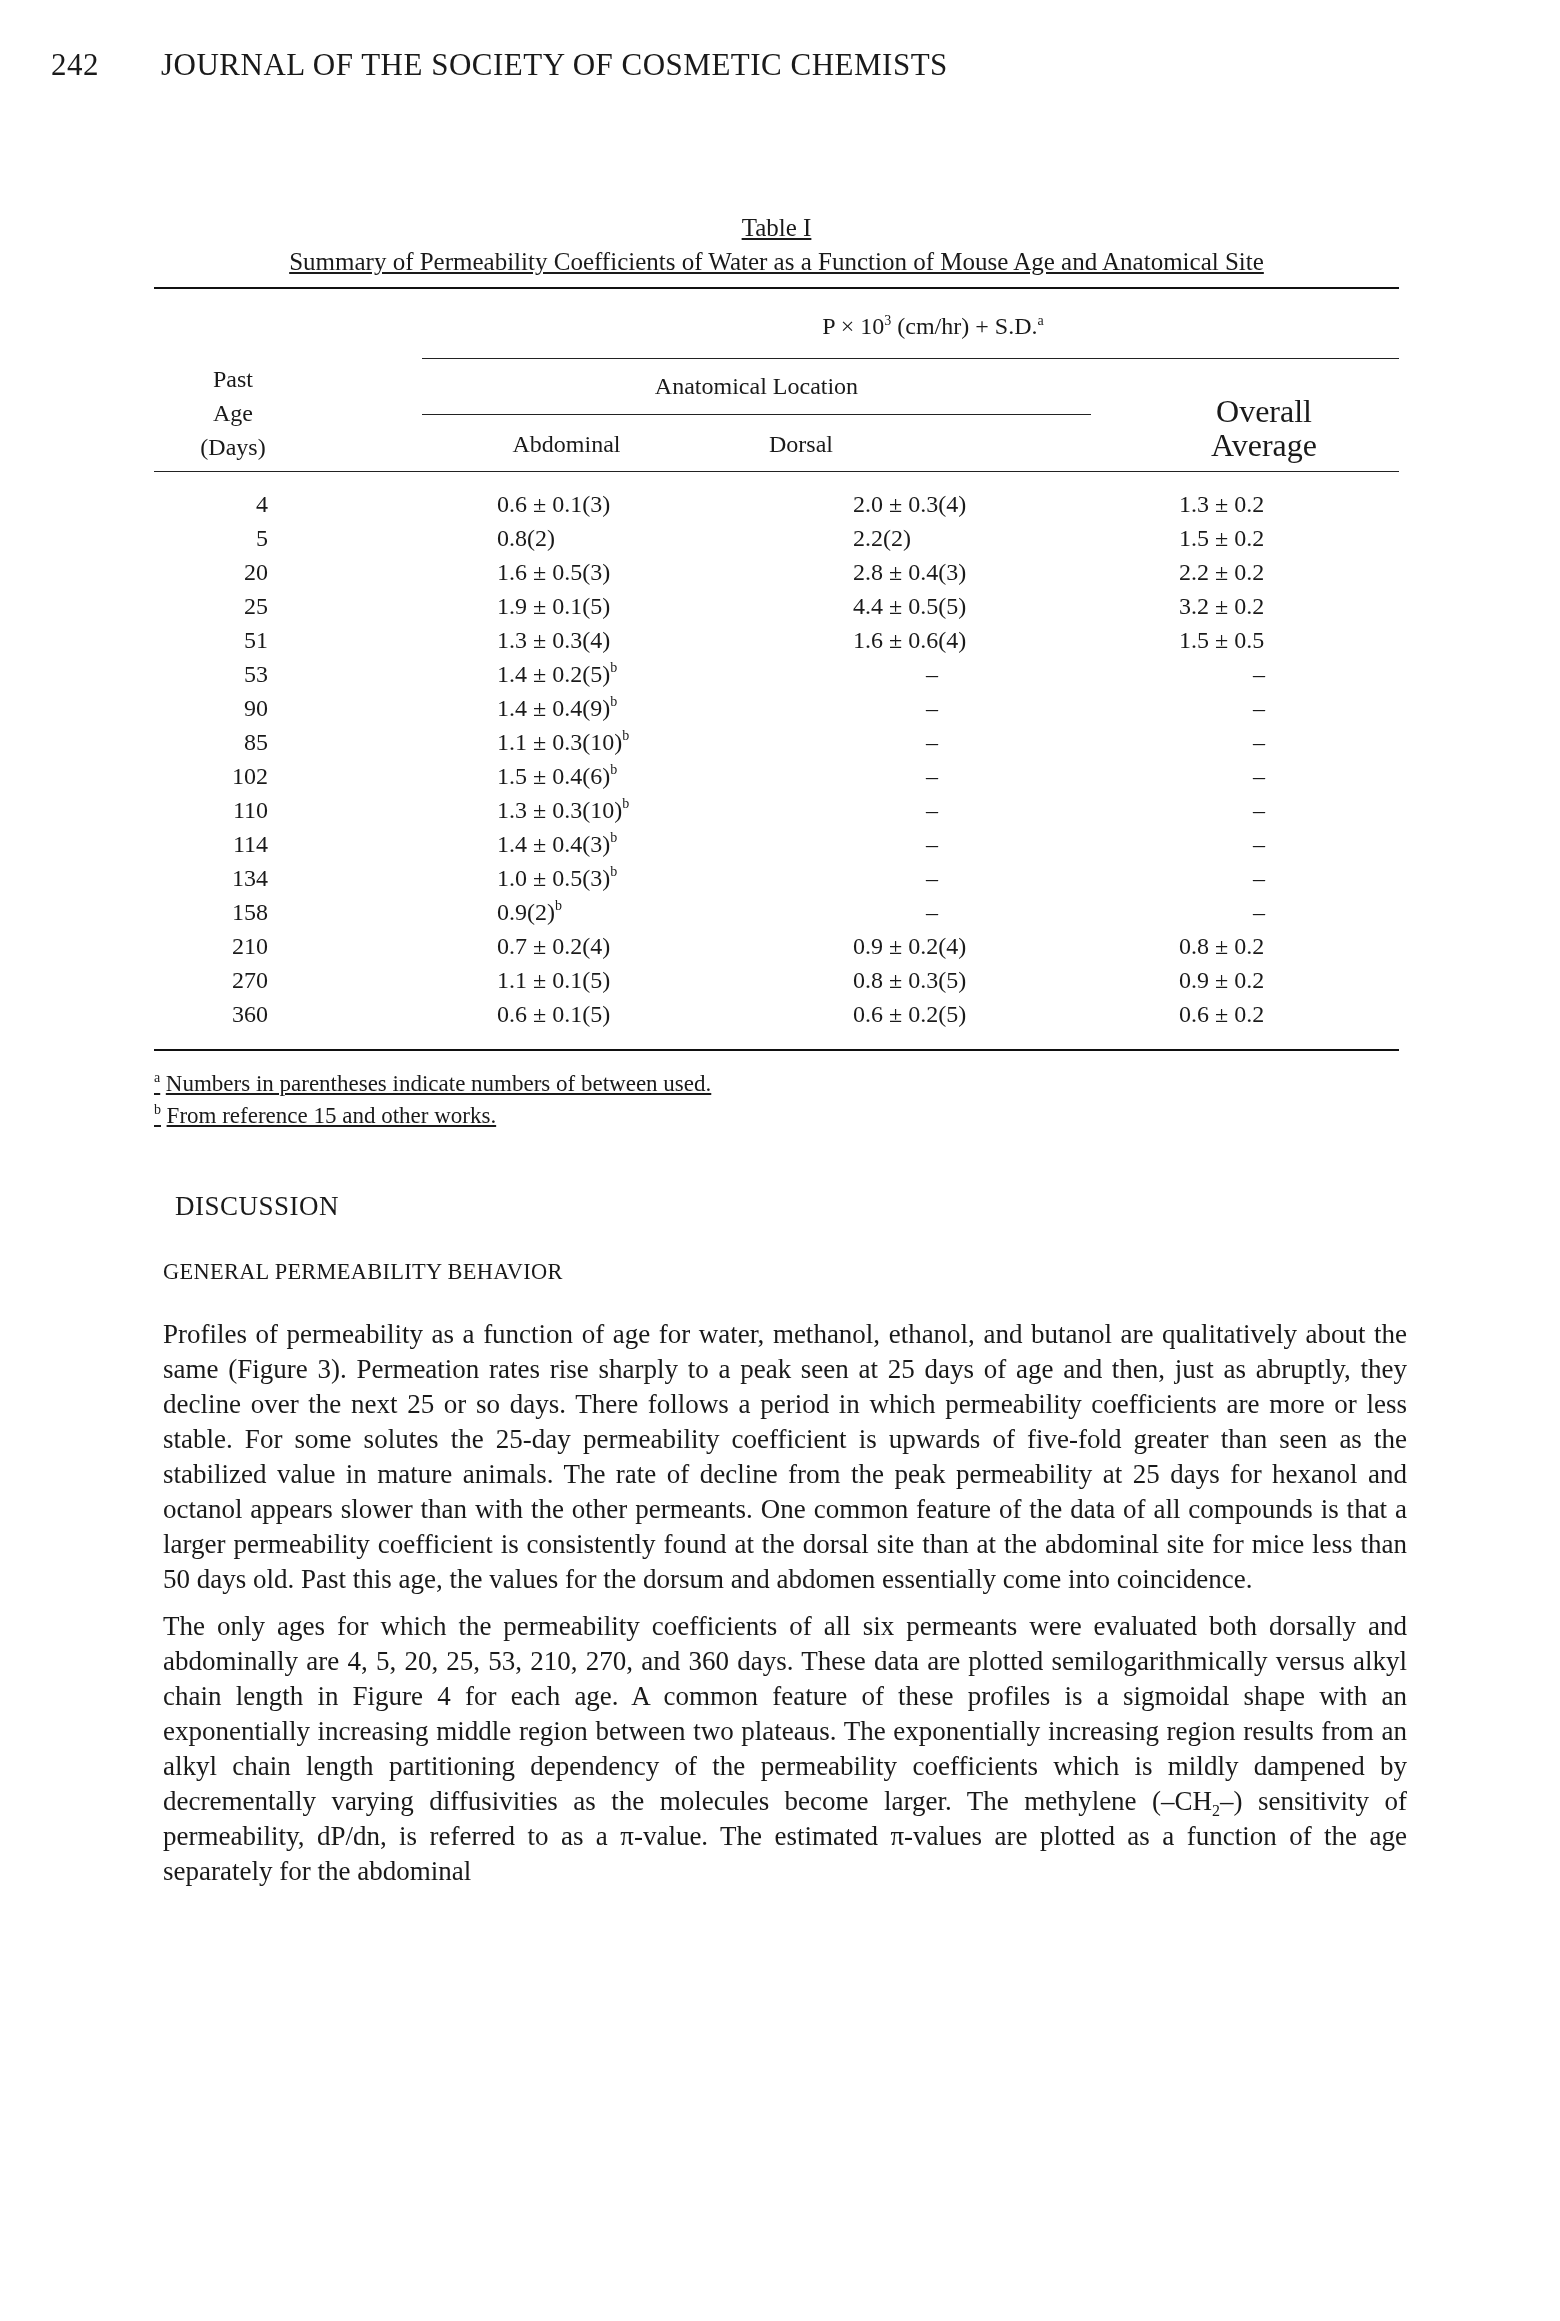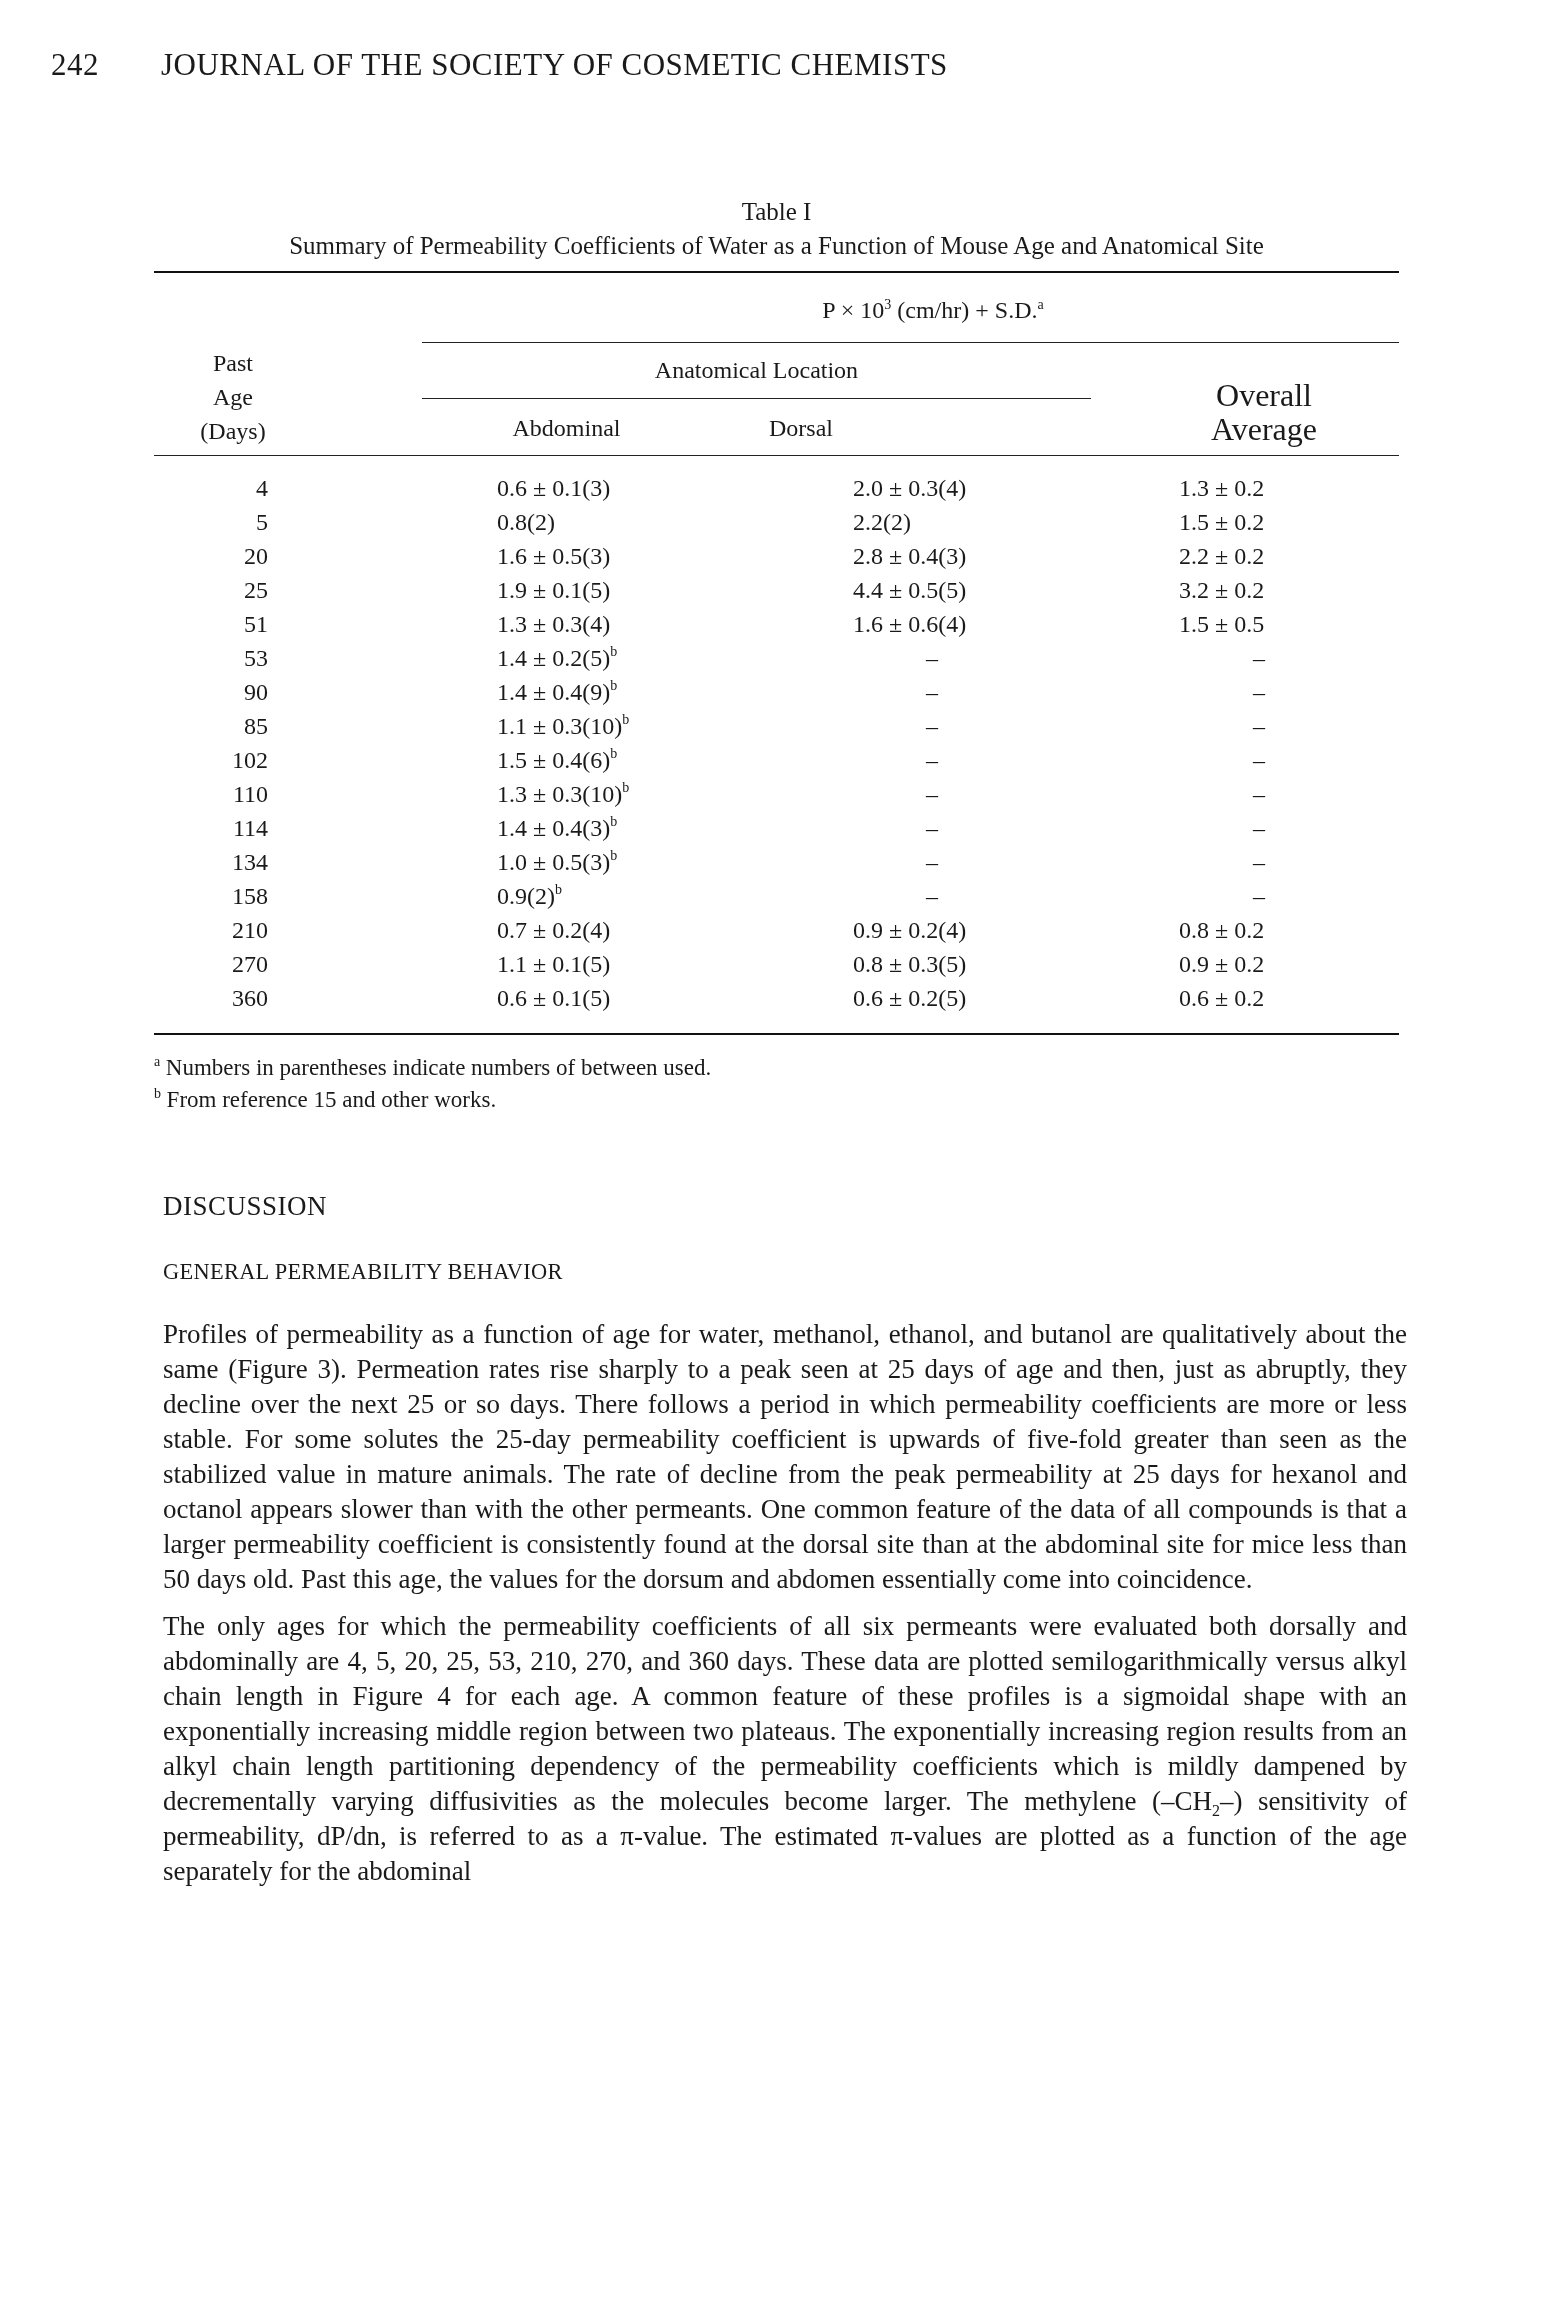--- a/index.html
+++ b/index.html
@@ -30,22 +30,23 @@
   }
   .running-head .journal {
     position: absolute;
     left: 110px;
     top: 0;
     white-space: nowrap;
   }
   .table-block {
     position: absolute;
     left: 154px;
-    top: 196px;
+    top: 212px;
     width: 1245px;
+    text-decoration: underline;
   }
   .table-label {
     text-align: center;
     font-size: 25px;
     line-height: 32px;
   }
   .table-caption {
     text-align: center;
     font-size: 25px;
     line-height: 35px;
@@ -184,21 +185,21 @@
   }
   .discussion {
     position: absolute;
     left: 163px;
     top: 1191px;
     width: 1260px;
   }
   .section-title {
     font-size: 27px;
     letter-spacing: 0.5px;
-    margin: 0 0 37px 0;
+    margin: 0 0 37px 12px;
     font-weight: normal;
   }
   .subsection-title {
     font-size: 22.4px;
     letter-spacing: 0.3px;
     margin: 0 0 32px 0;
     font-weight: normal;
   }
   .para {
     font-size: 27px;

